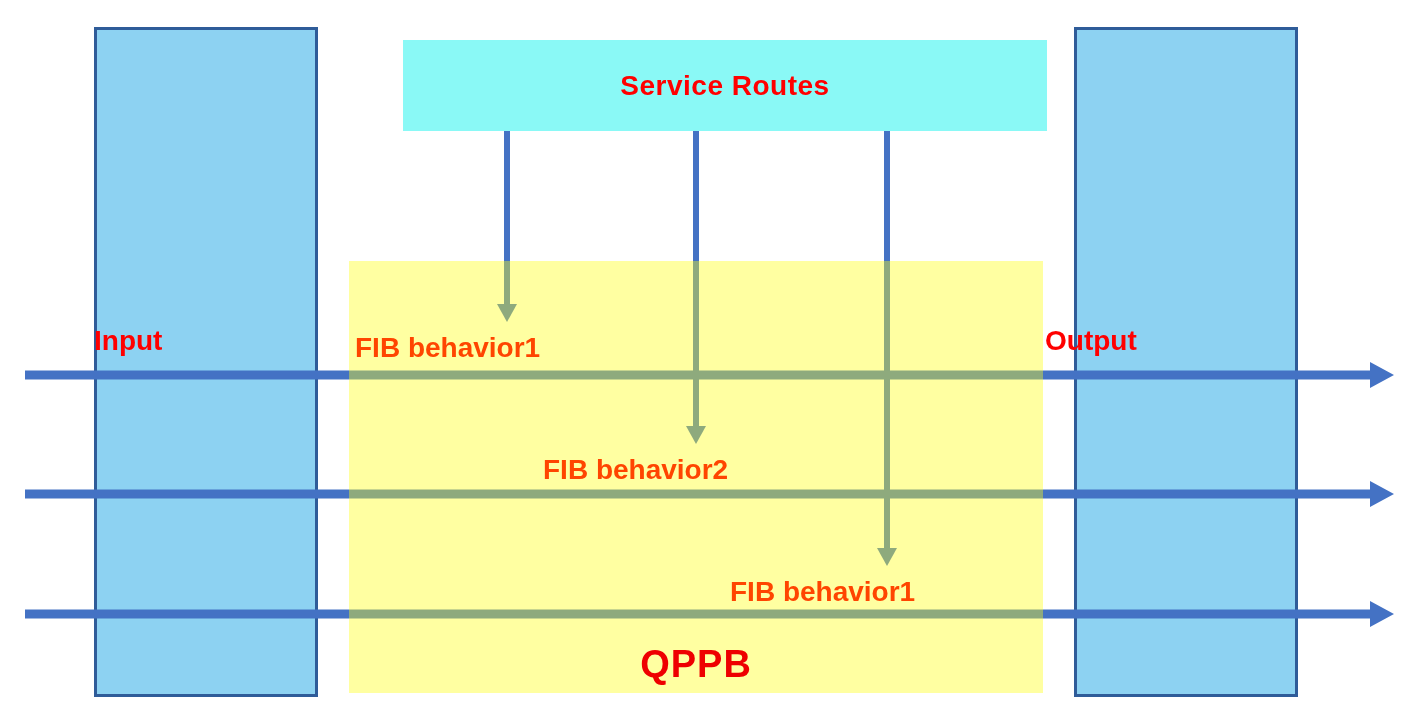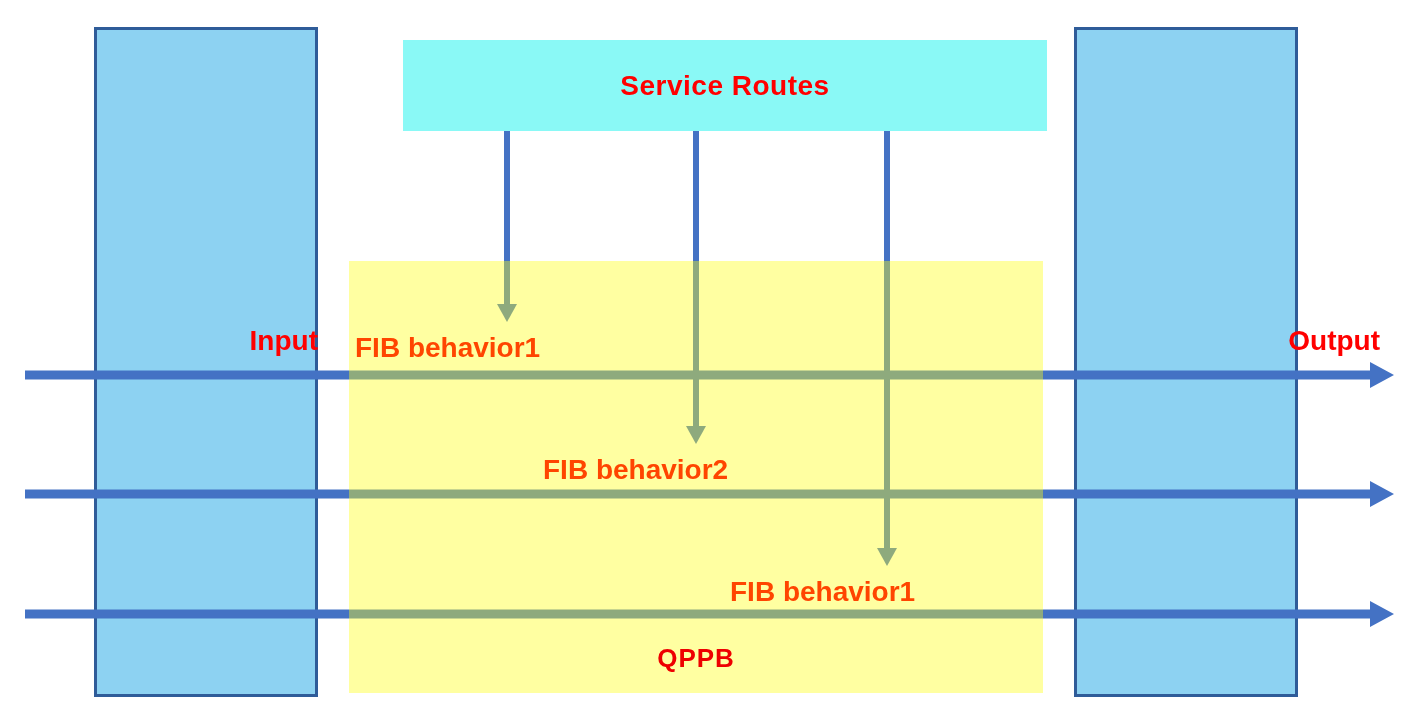--- a/index.html
+++ b/index.html
@@ -61,28 +61,28 @@
     width: 694px;
     height: 432px;
     background: var(--qppb_fill);
     z-index: 3;
   }
 
   .port-label {
     position: absolute;
     top: 325px;
     width: 224px;
-    text-align: right;
+    text-align: left;
     color: var(--label_red);
     font-size: 28px;
     font-weight: bold;
     z-index: 4;
   }
   #input-label  { left: 94px; }
-  #output-label { left: 1132px; padding-left: 24px; }
+  #output-label { left: 1021px; padding-left: 24px; }
 
   .fib-label {
     position: absolute;
     width: 300px;
     text-align: left;
     color: var(--fib_orange);
     font-size: 28px;
     font-weight: bold;
     z-index: 4;
     white-space: nowrap;
@@ -91,21 +91,21 @@
   #fib-label-2 { left: 543px; top: 454px; }
   #fib-label-3 { left: 730px; top: 576px; }
 
   #qppb-label {
     position: absolute;
     left: 596px;
     top: 643px;
     width: 200px;
     text-align: center;
     color: var(--qppb_red);
-    font-size: 26px;
+    font-size: 38px;
     font-weight: bold;
     z-index: 4;
     letter-spacing: 1px;
   }
 </style>
 </head>
 <body>
 
 <div id="canvas">
 

